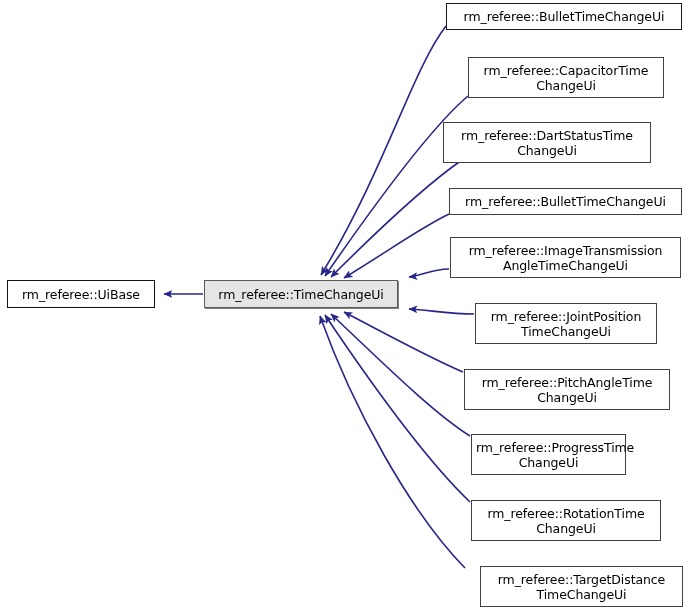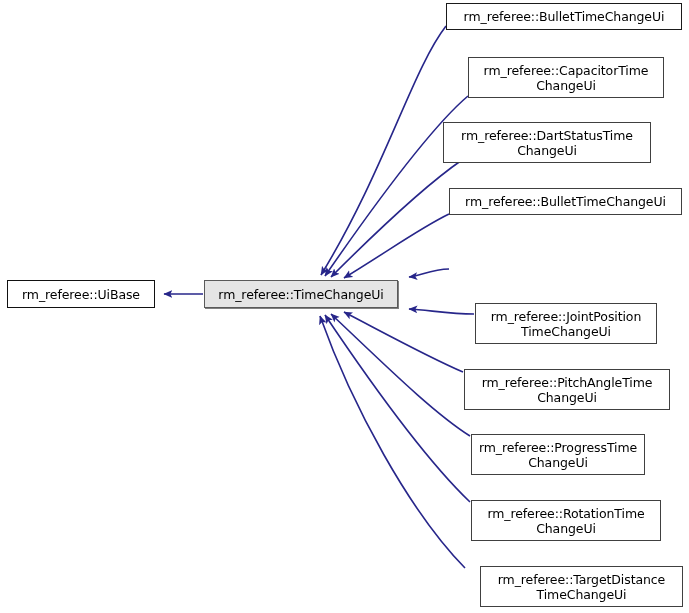--- a/index.html
+++ b/index.html
@@ -123,32 +123,36 @@
 
   <div class="node thick" style="left:443px; top:122px; width:208px; height:41px;">
     <span class="node-label">rm_referee::DartStatusTime
 ChangeUi</span>
   </div>
 
   <div class="node thick" style="left:449px; top:188px; width:233px; height:27px;">
     <span class="node-label">rm_referee::BulletTimeChangeUi</span>
   </div>
 
+  <div class="node thick" style="left:450px; top:237px; width:231px; height:41px;">
+    <span class="node-label">rm_referee::ImageTransmission
+AngleTimeChangeUi</span>
+  </div>
 
   <div class="node thick" style="left:475px; top:303px; width:182px; height:41px;">
     <span class="node-label">rm_referee::JointPosition
 TimeChangeUi</span>
   </div>
 
   <div class="node thick" style="left:464px; top:369px; width:206px; height:41px;">
     <span class="node-label">rm_referee::PitchAngleTime
 ChangeUi</span>
   </div>
 
-  <div class="node thick" style="left:471px; top:434px; width:174px; height:41px;justify-content:center;">
+  <div class="node thick" style="left:471px; top:434px; width:155px; height:41px;justify-content:center;">
     <span class="node-label">rm_referee::ProgressTime
 ChangeUi</span>
   </div>
 
   <div class="node thick" style="left:471px; top:500px; width:190px; height:41px;">
     <span class="node-label">rm_referee::RotationTime
 ChangeUi</span>
   </div>
 
   <div class="node thick" style="left:480px; top:566px; width:203px; height:41px;">

